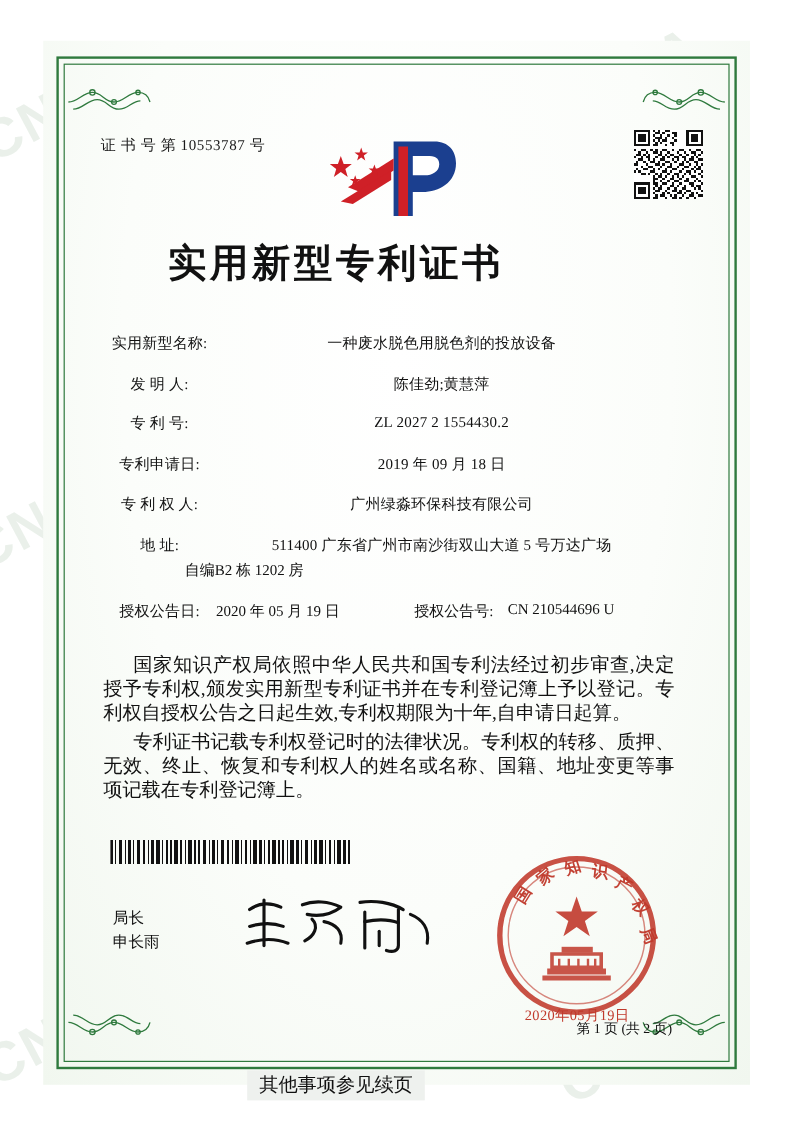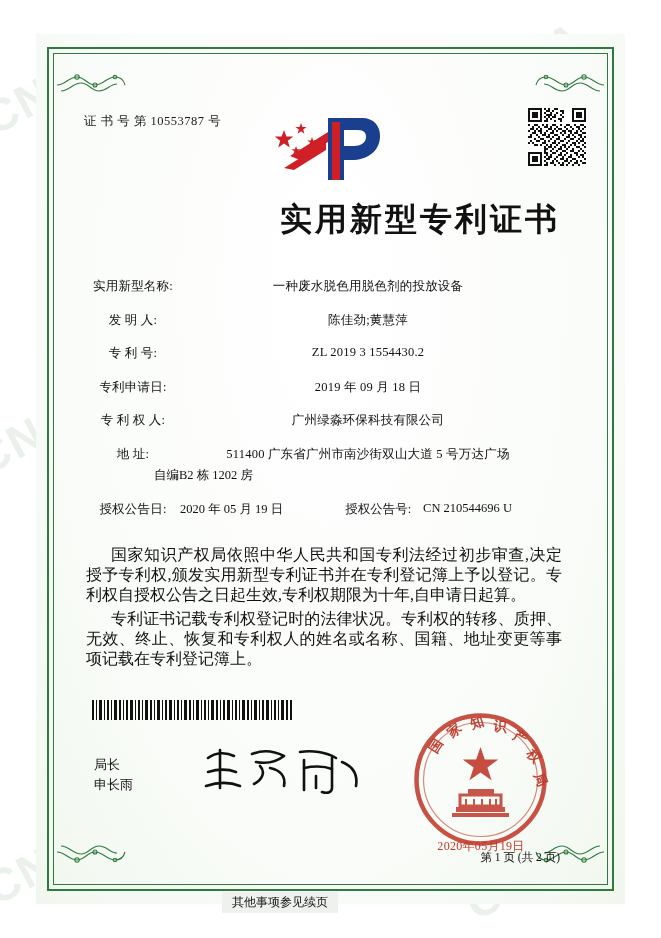--- a/index.html
+++ b/index.html
@@ -95,21 +95,21 @@
   .logo {
     position: absolute;
     left: 270px; top: 112px;
     width: 120px; height: 72px;
   }
   .logo svg { display:block; width:100%; height:100%; }
 
   .title {
     position: absolute;
     left: 0; right: 0; top: 198px;
-    text-align: right;
+    text-align: center;
     font-size: 32px;
     font-weight: bold;
     letter-spacing: 3px;
     color: #111;
     font-family: "DejaVu Serif", serif;
   }
 
   
   .fields {
     position: absolute;
@@ -205,21 +205,21 @@
     position: absolute;
     left: 0; right: 0; top: 850px;
     text-align: right;
     font-size: 11.5px;
     color: #111;
   }
   .note {
     position: absolute;
     left: 0; right: 0; top: 892px;
     text-align: center;
-    font-size: 12px;
+    font-size: 16px;
     color: #111;
   }
   .note span {
     display: inline-block;
     padding: 2px 10px;
     background: #eef1ee;
   }
 </style>
 </head>
 <body>
@@ -515,21 +515,21 @@
     <div class="row">
       <div class="lbl">实用新型名称:</div>
       <div class="val">一种废水脱色用脱色剂的投放设备</div>
     </div>
     <div class="row">
       <div class="lbl">发 明 人:</div>
       <div class="val">陈佳劲;黄慧萍</div>
     </div>
     <div class="row">
       <div class="lbl">专 利 号:</div>
-      <div class="val">ZL 2019 3 1554430.2</div>
+      <div class="val">ZL 2027 2 1554430.2</div>
     </div>
     <div class="row">
       <div class="lbl">专利申请日:</div>
       <div class="val">2019 年 09 月 18 日</div>
     </div>
     <div class="row">
       <div class="lbl">专 利 权 人:</div>
       <div class="val">广州绿淼环保科技有限公司</div>
     </div>
     <div class="row">

